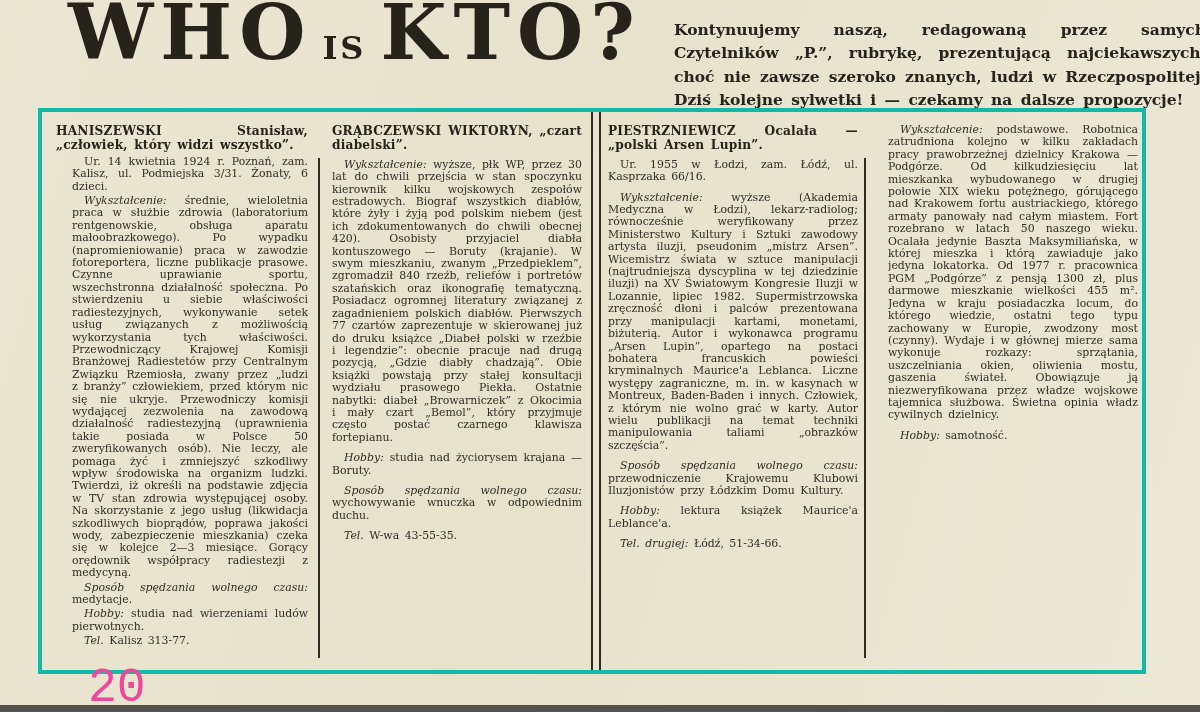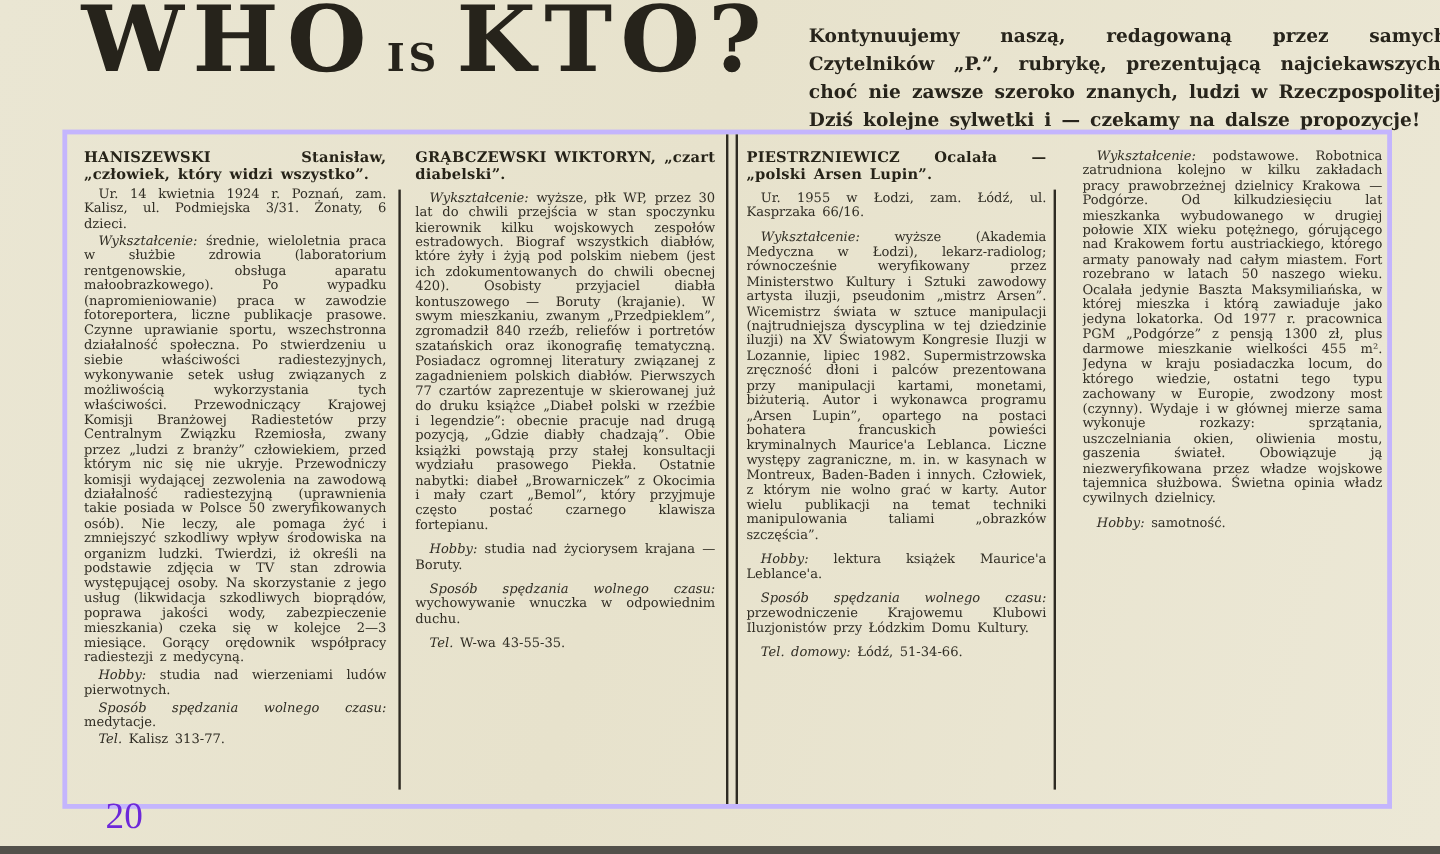--- a/index.html
+++ b/index.html
@@ -20,50 +20,50 @@
   .title .big{font-size:76px;letter-spacing:7px;}
   .title .small{font-size:32px;letter-spacing:3px;margin:0 14px 0 10px;}
   .intro{
     position:absolute;left:662px;top:6px;width:532px;margin:12px;
     font-size:15.5px;line-height:1.5;font-weight:bold;color:#27241b;
     text-align:justify;word-spacing:3px;
   }
 
   
   .box{
-    position:absolute;left:52px;top:108px;width:1100px;height:558px;
-    border:4px solid #c4b5fd;
+    position:absolute;left:38px;top:108px;width:1100px;height:558px;
+    border:4px solid #14b8a6;
   }
   .divider{position:absolute;background:#2e2b23;width:2px;}
   .d1{left:276px;top:46px;bottom:12px;}
   .d2a{left:549px;top:0;bottom:0;}
   .d2b{left:557px;top:0;bottom:0;}
   .d3{left:822px;top:46px;bottom:12px;}
 
   .column{position:absolute;top:12px;height:536px;overflow:hidden;}
   .column:nth-of-type(1){left:14px;width:252px;}
   .column:nth-of-type(2){left:290px;width:250px;}
   .column:nth-of-type(3){left:566px;width:250px;}
   .column:nth-of-type(4){left:846px;width:250px;}
   .name{
     margin:0 0 6px 0;font-size:12.2px;line-height:14.4px;font-weight:bold;
     color:#262318;text-align:justify;letter-spacing:.2px;word-spacing:2px;
   }
   .para{
     margin:0 0 8px 0;font-size:10.9px;line-height:12.4px;
     text-align:justify;text-indent:12px;word-spacing:2px;color:#302d24;
   }
-  .column:nth-of-type(1) .para{margin-bottom:2px;}
+  .column:nth-of-type(1) .para{margin-bottom:2px;margin-left:16px;}
   .column:nth-of-type(1) .name{margin-bottom:3px;}
   .label{font-style:italic;}
 
   
   .pageno{
     position:absolute;left:88px;top:664px;
-    font-family:Liberation Serif, serif;font-size:31px;color:#6d28d9;line-height:1;
+    font-family:Liberation Mono, monospace;font-size:48px;color:#ec4899;line-height:1;
     z-index:1;
   }
   .scan-edge{
     position:absolute;left:0;right:0;bottom:0;height:7px;background:#53514b;z-index:2;
   }
 </style>
 </head>
 <body>
 
 <div class="page">
@@ -78,44 +78,44 @@
     <div class="divider d2a"></div>
     <div class="divider d2b"></div>
     <div class="divider d3"></div>
 
   <article class="column">
 
     <h2 class="name">HANISZEWSKI Stanisław, „człowiek, który widzi wszystko”.</h2>
     <div class="body">
           <p class="para">Ur. 14 kwietnia 1924 r. Poznań, zam. Kalisz, ul. Podmiejska 3/31. Żonaty, 6 dzieci.</p>
           <p class="para"><span class="label">Wykształcenie: </span>średnie, wieloletnia praca w służbie zdrowia (laboratorium rentgenowskie, obsługa aparatu małoobrazkowego). Po wypadku (napromieniowanie) praca w zawodzie fotoreportera, liczne publikacje prasowe. Czynne uprawianie sportu, wszechstronna działalność społeczna. Po stwierdzeniu u siebie właściwości radiestezyjnych, wykonywanie setek usług związanych z możliwością wykorzystania tych właściwości. Przewodniczący Krajowej Komisji Branżowej Radiestetów przy Centralnym Związku Rzemiosła, zwany przez „ludzi z branży” człowiekiem, przed którym nic się nie ukryje. Przewodniczy komisji wydającej zezwolenia na zawodową działalność radiestezyjną (uprawnienia takie posiada w Polsce 50 zweryfikowanych osób). Nie leczy, ale pomaga żyć i zmniejszyć szkodliwy wpływ środowiska na organizm ludzki. Twierdzi, iż określi na podstawie zdjęcia w TV stan zdrowia występującej osoby. Na skorzystanie z jego usług (likwidacja szkodliwych bioprądów, poprawa jakości wody, zabezpieczenie mieszkania) czeka się w kolejce 2—3 miesiące. Gorący orędownik współpracy radiestezji z medycyną.</p>
+          <p class="para"><span class="label">Sposób spędzania wolnego czasu: </span>medytacje.</p>
           <p class="para"><span class="label">Hobby: </span>studia nad wierzeniami ludów pierwotnych.</p>
-          <p class="para"><span class="label">Sposób spędzania wolnego czasu: </span>medytacje.</p>
           <p class="para"><span class="label">Tel. </span>Kalisz 313-77.</p>
         </div>
   </article>
       <article class="column">
 
     <h2 class="name">GRĄBCZEWSKI WIKTORYN, „czart diabelski”.</h2>
     <div class="body">
           <p class="para"><span class="label">Wykształcenie: </span>wyższe, płk WP, przez 30 lat do chwili przejścia w stan spoczynku kierownik kilku wojskowych zespołów estradowych. Biograf wszystkich diabłów, które żyły i żyją pod polskim niebem (jest ich zdokumentowanych do chwili obecnej 420). Osobisty przyjaciel diabła kontuszowego — Boruty (krajanie). W swym mieszkaniu, zwanym „Przedpieklem”, zgromadził 840 rzeźb, reliefów i portretów szatańskich oraz ikonografię tematyczną. Posiadacz ogromnej literatury związanej z zagadnieniem polskich diabłów. Pierwszych 77 czartów zaprezentuje w skierowanej już do druku książce „Diabeł polski w rzeźbie i legendzie”: obecnie pracuje nad drugą pozycją, „Gdzie diabły chadzają”. Obie książki powstają przy stałej konsultacji wydziału prasowego Piekła. Ostatnie nabytki: diabeł „Browarniczek” z Okocimia i mały czart „Bemol”, który przyjmuje często postać czarnego klawisza fortepianu.</p>
           <p class="para"><span class="label">Hobby: </span>studia nad życiorysem krajana — Boruty.</p>
           <p class="para"><span class="label">Sposób spędzania wolnego czasu: </span>wychowywanie wnuczka w odpowiednim duchu.</p>
           <p class="para"><span class="label">Tel. </span>W-wa 43-55-35.</p>
         </div>
   </article>
       <article class="column">
 
     <h2 class="name">PIESTRZNIEWICZ Ocalała — „polski Arsen Lupin”.</h2>
     <div class="body">
           <p class="para">Ur. 1955 w Łodzi, zam. Łódź, ul. Kasprzaka 66/16.</p>
           <p class="para"><span class="label">Wykształcenie: </span>wyższe (Akademia Medyczna w Łodzi), lekarz-radiolog; równocześnie weryfikowany przez Ministerstwo Kultury i Sztuki zawodowy artysta iluzji, pseudonim „mistrz Arsen”. Wicemistrz świata w sztuce manipulacji (najtrudniejsza dyscyplina w tej dziedzinie iluzji) na XV Światowym Kongresie Iluzji w Lozannie, lipiec 1982. Supermistrzowska zręczność dłoni i palców prezentowana przy manipulacji kartami, monetami, biżuterią. Autor i wykonawca programu „Arsen Lupin”, opartego na postaci bohatera francuskich powieści kryminalnych Maurice'a Leblanca. Liczne występy zagraniczne, m. in. w kasynach w Montreux, Baden-Baden i innych. Człowiek, z którym nie wolno grać w karty. Autor wielu publikacji na temat techniki manipulowania taliami „obrazków szczęścia”.</p>
+          <p class="para"><span class="label">Sposób spędzania wolnego czasu: </span>przewodniczenie Krajowemu Klubowi Iluzjonistów przy Łódzkim Domu Kultury.</p>
           <p class="para"><span class="label">Hobby: </span>lektura książek Maurice'a Leblance'a.</p>
-          <p class="para"><span class="label">Sposób spędzania wolnego czasu: </span>przewodniczenie Krajowemu Klubowi Iluzjonistów przy Łódzkim Domu Kultury.</p>
-          <p class="para"><span class="label">Tel. domowy: </span>Łódź, 51-34-66.</p>
+          <p class="para"><span class="label">Tel. drugiej: </span>Łódź, 51-34-66.</p>
         </div>
   </article>
       <article class="column">
 
     <div class="body">
           <p class="para"><span class="label">Wykształcenie: </span>podstawowe. Robotnica zatrudniona kolejno w kilku zakładach pracy prawobrzeżnej dzielnicy Krakowa — Podgórze. Od kilkudziesięciu lat mieszkanka wybudowanego w drugiej połowie XIX wieku potężnego, górującego nad Krakowem fortu austriackiego, którego armaty panowały nad całym miastem. Fort rozebrano w latach 50 naszego wieku. Ocalała jedynie Baszta Maksymiliańska, w której mieszka i którą zawiaduje jako jedyna lokatorka. Od 1977 r. pracownica PGM „Podgórze” z pensją 1300 zł, plus darmowe mieszkanie wielkości 455 m². Jedyna w kraju posiadaczka locum, do którego wiedzie, ostatni tego typu zachowany w Europie, zwodzony most (czynny). Wydaje i w głównej mierze sama wykonuje rozkazy: sprzątania, uszczelniania okien, oliwienia mostu, gaszenia świateł. Obowiązuje ją niezweryfikowana przez władze wojskowe tajemnica służbowa. Świetna opinia władz cywilnych dzielnicy.</p>
           <p class="para"><span class="label">Hobby: </span>samotność.</p>
         </div>
   </article>
     </section>

